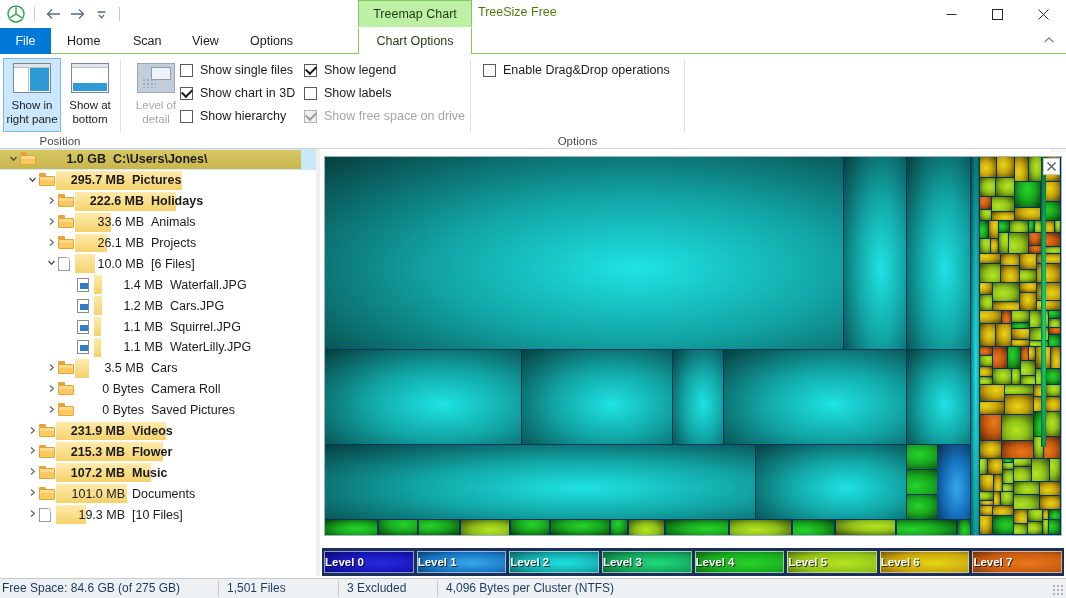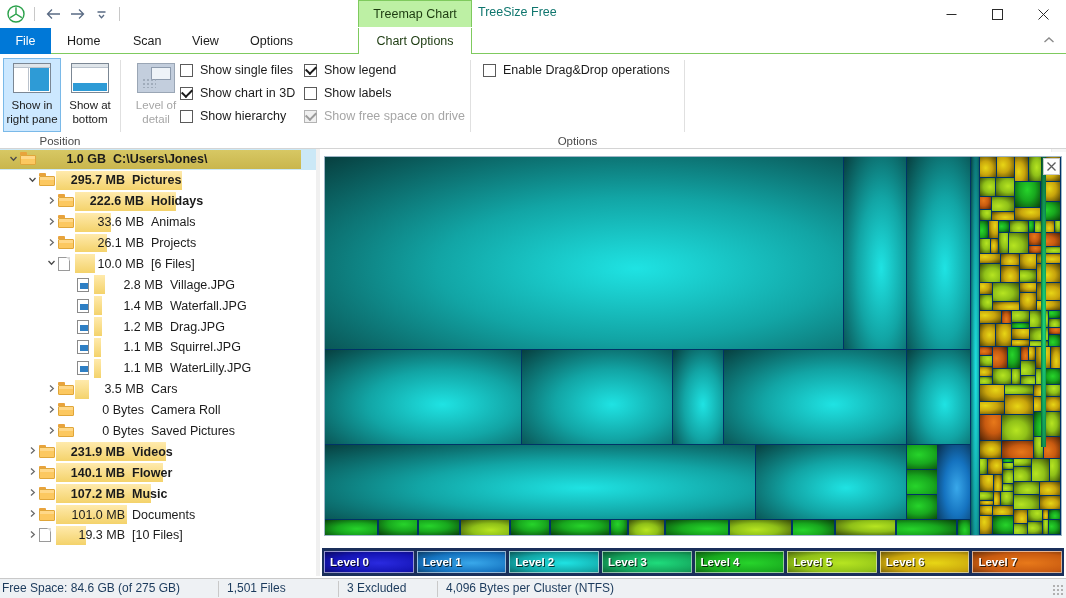--- a/index.html
+++ b/index.html
@@ -20,21 +20,21 @@
   }
   .qat { position:absolute; left:6px; top:3px; height:22px; display:flex; align-items:center; gap:4px; }
   .qat-logo { width:20px; height:20px; position:relative; }
   .qat-sep { width:1px; height:14px; background:#c8c8c8; margin:0 4px; }
   .qat-btn {
     width:20px; height:20px; display:flex; align-items:center; justify-content:center;
     color:#5a6b84; font-size:14px; line-height:1;
   }
   .app-title {
     position:absolute; left:478px; top:5px;
-    font-size:12.5px; color:#0f766e;
+    font-size:12.5px; color:#4d7c0f;
   }
   .wincontrols { position:absolute; right:0; top:0; display:flex; height:28px; }
   .wc {
     width:46px; height:28px; display:flex; align-items:center; justify-content:center;
     color:#2b2b2b;
   }
 
   
   .ctx-header {
     position:absolute; left:358px; top:0; width:114px; height:27px;
@@ -174,21 +174,21 @@
     color:#5a5a5a; font-size:11px; z-index:50;
   }
 
   
   .legend {
     position:absolute; left:322px; bottom:22px; width:742px; height:28px;
     background:#1a2f5a; display:flex; align-items:center; padding:3px 2px; gap:3px;
   }
   .lg {
     flex:1; height:22px; position:relative; display:flex; align-items:center;
-    padding-left:5px; border:1px solid rgba(255,255,255,.55);
+    border:1px solid rgba(255,255,255,.55);
   }
   .lg span {
     position:relative; z-index:2; color:#ffffff; font-size:11.5px; font-weight:bold;
     text-shadow:1px 1px 0 rgba(0,0,0,.75);
   }
 
   
   .statusbar {
     position:absolute; left:0; bottom:0; width:1066px; height:20px;
     background:#eef1f4; border-top:1px solid #c9c9c9;
@@ -426,48 +426,38 @@
         <div class="chev"><svg width="9" height="9" viewBox="0 0 9 9">
             <path d="M1.5 3 L4.5 6.3 L7.5 3" stroke="#4a4a4a" stroke-width="1.3" fill="none"></path>
           </svg></div>
         <div class="ficon">
           <div class="docico"></div>
         </div>
         <div class="tsize">10.0 MB</div>
         <div class="tname">[6 Files]</div>
       </div>
       <div class="trow">
-        <div class="tbar" style="left: 94px; width: 11px;"></div>
-        <div style="width: 63px; flex: 0 0 auto;"></div>
-        <div class="chev"></div>
-        <div class="ficon">
-          <div class="imgico"></div>
-        </div>
-        <div class="tsize">2.8 MB</div>
-        <div class="tname">Village.JPG</div>
-      </div>
-      <div class="trow">
         <div class="tbar" style="left: 94px; width: 8px;"></div>
         <div style="width: 63px; flex: 0 0 auto;"></div>
         <div class="chev"></div>
         <div class="ficon">
           <div class="imgico"></div>
         </div>
         <div class="tsize">1.4 MB</div>
         <div class="tname">Waterfall.JPG</div>
       </div>
       <div class="trow">
         <div class="tbar" style="left: 94px; width: 8px;"></div>
         <div style="width: 63px; flex: 0 0 auto;"></div>
         <div class="chev"></div>
         <div class="ficon">
           <div class="imgico"></div>
         </div>
         <div class="tsize">1.2 MB</div>
-        <div class="tname">Drag.JPG</div>
+        <div class="tname">Cars.JPG</div>
       </div>
       <div class="trow">
         <div class="tbar" style="left: 94px; width: 7px;"></div>
         <div style="width: 63px; flex: 0 0 auto;"></div>
         <div class="chev"></div>
         <div class="ficon">
           <div class="imgico"></div>
         </div>
         <div class="tsize">1.1 MB</div>
         <div class="tname">Squirrel.JPG</div>
@@ -547,21 +537,21 @@
         <div style="width: 25px; flex: 0 0 auto;"></div>
         <div class="chev"><svg width="9" height="9" viewBox="0 0 9 9">
             <path d="M3 1.5 L6.3 4.5 L3 7.5" stroke="#6a6a6a" stroke-width="1.3" fill="none"></path>
           </svg></div>
         <div class="ficon">
           <div class="folder">
             <div class="tabf"></div>
             <div class="body"></div>
           </div>
         </div>
-        <div class="tsize">140.1 MB</div>
+        <div class="tsize">215.3 MB</div>
         <div class="tname">Flower</div>
       </div>
       <div class="trow bold">
         <div class="tbar" style="left: 56px; width: 95px;"></div>
         <div style="width: 25px; flex: 0 0 auto;"></div>
         <div class="chev"><svg width="9" height="9" viewBox="0 0 9 9">
             <path d="M3 1.5 L6.3 4.5 L3 7.5" stroke="#6a6a6a" stroke-width="1.3" fill="none"></path>
           </svg></div>
         <div class="ficon">
           <div class="folder">

